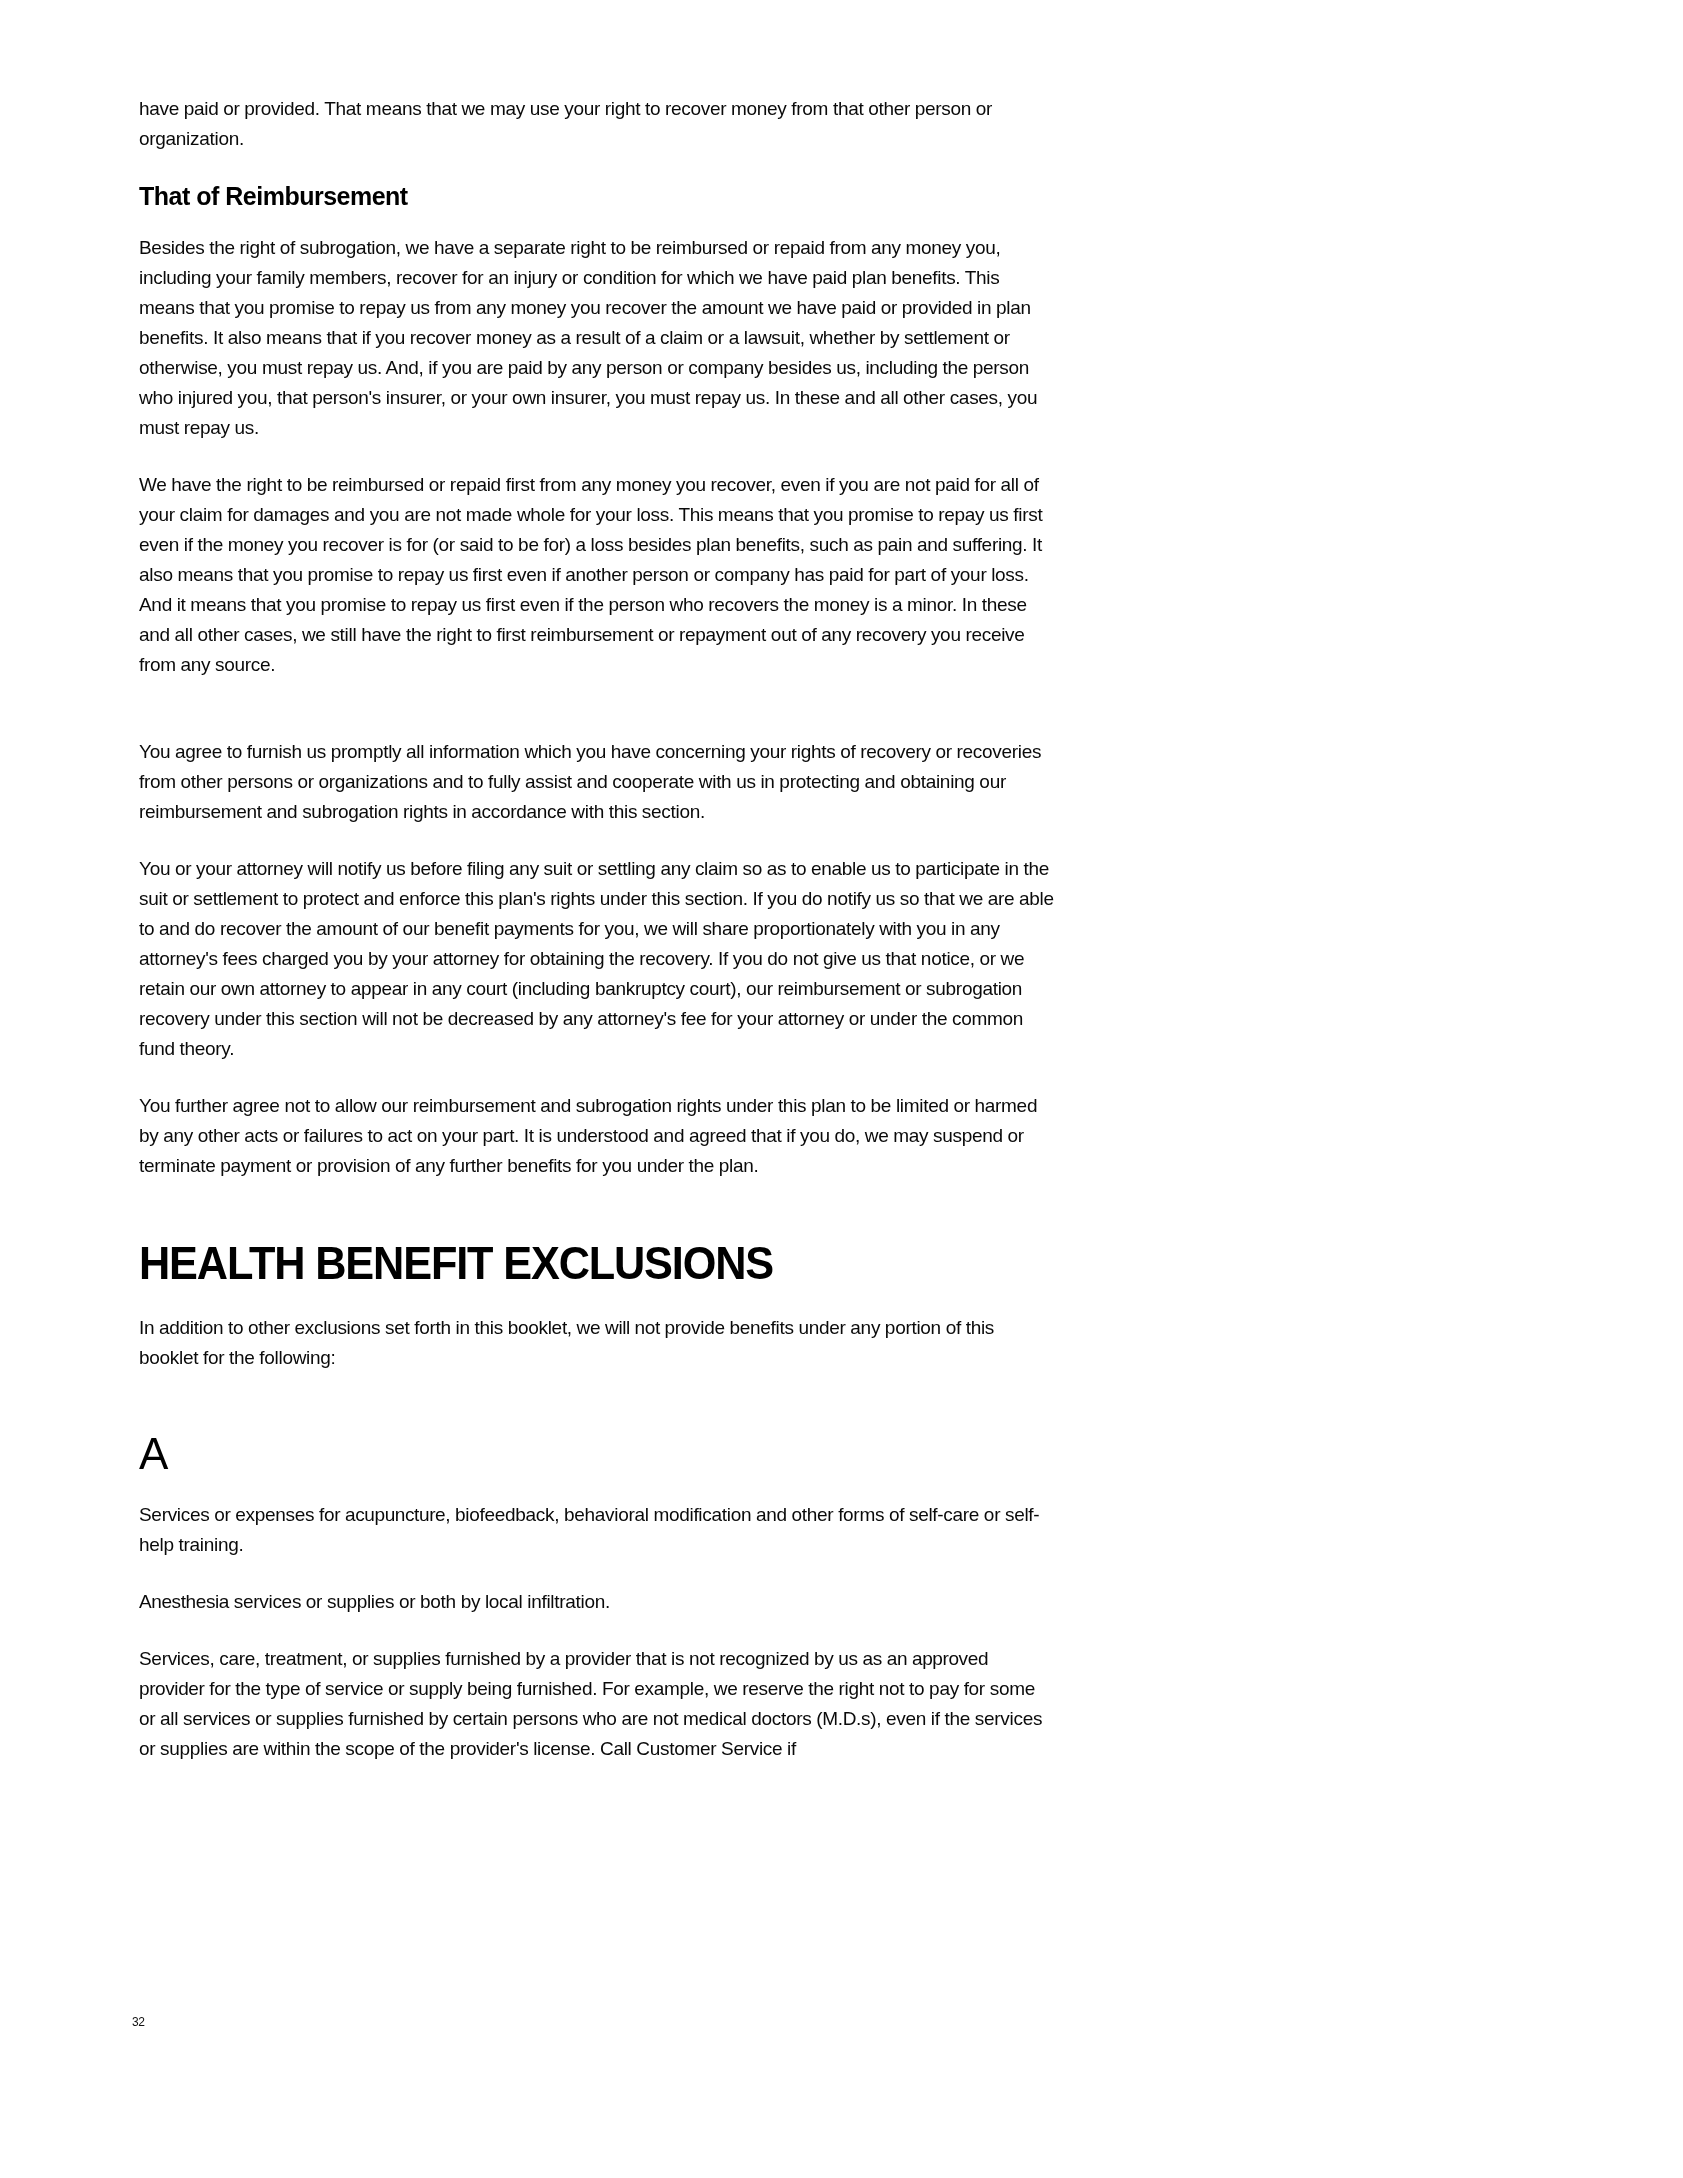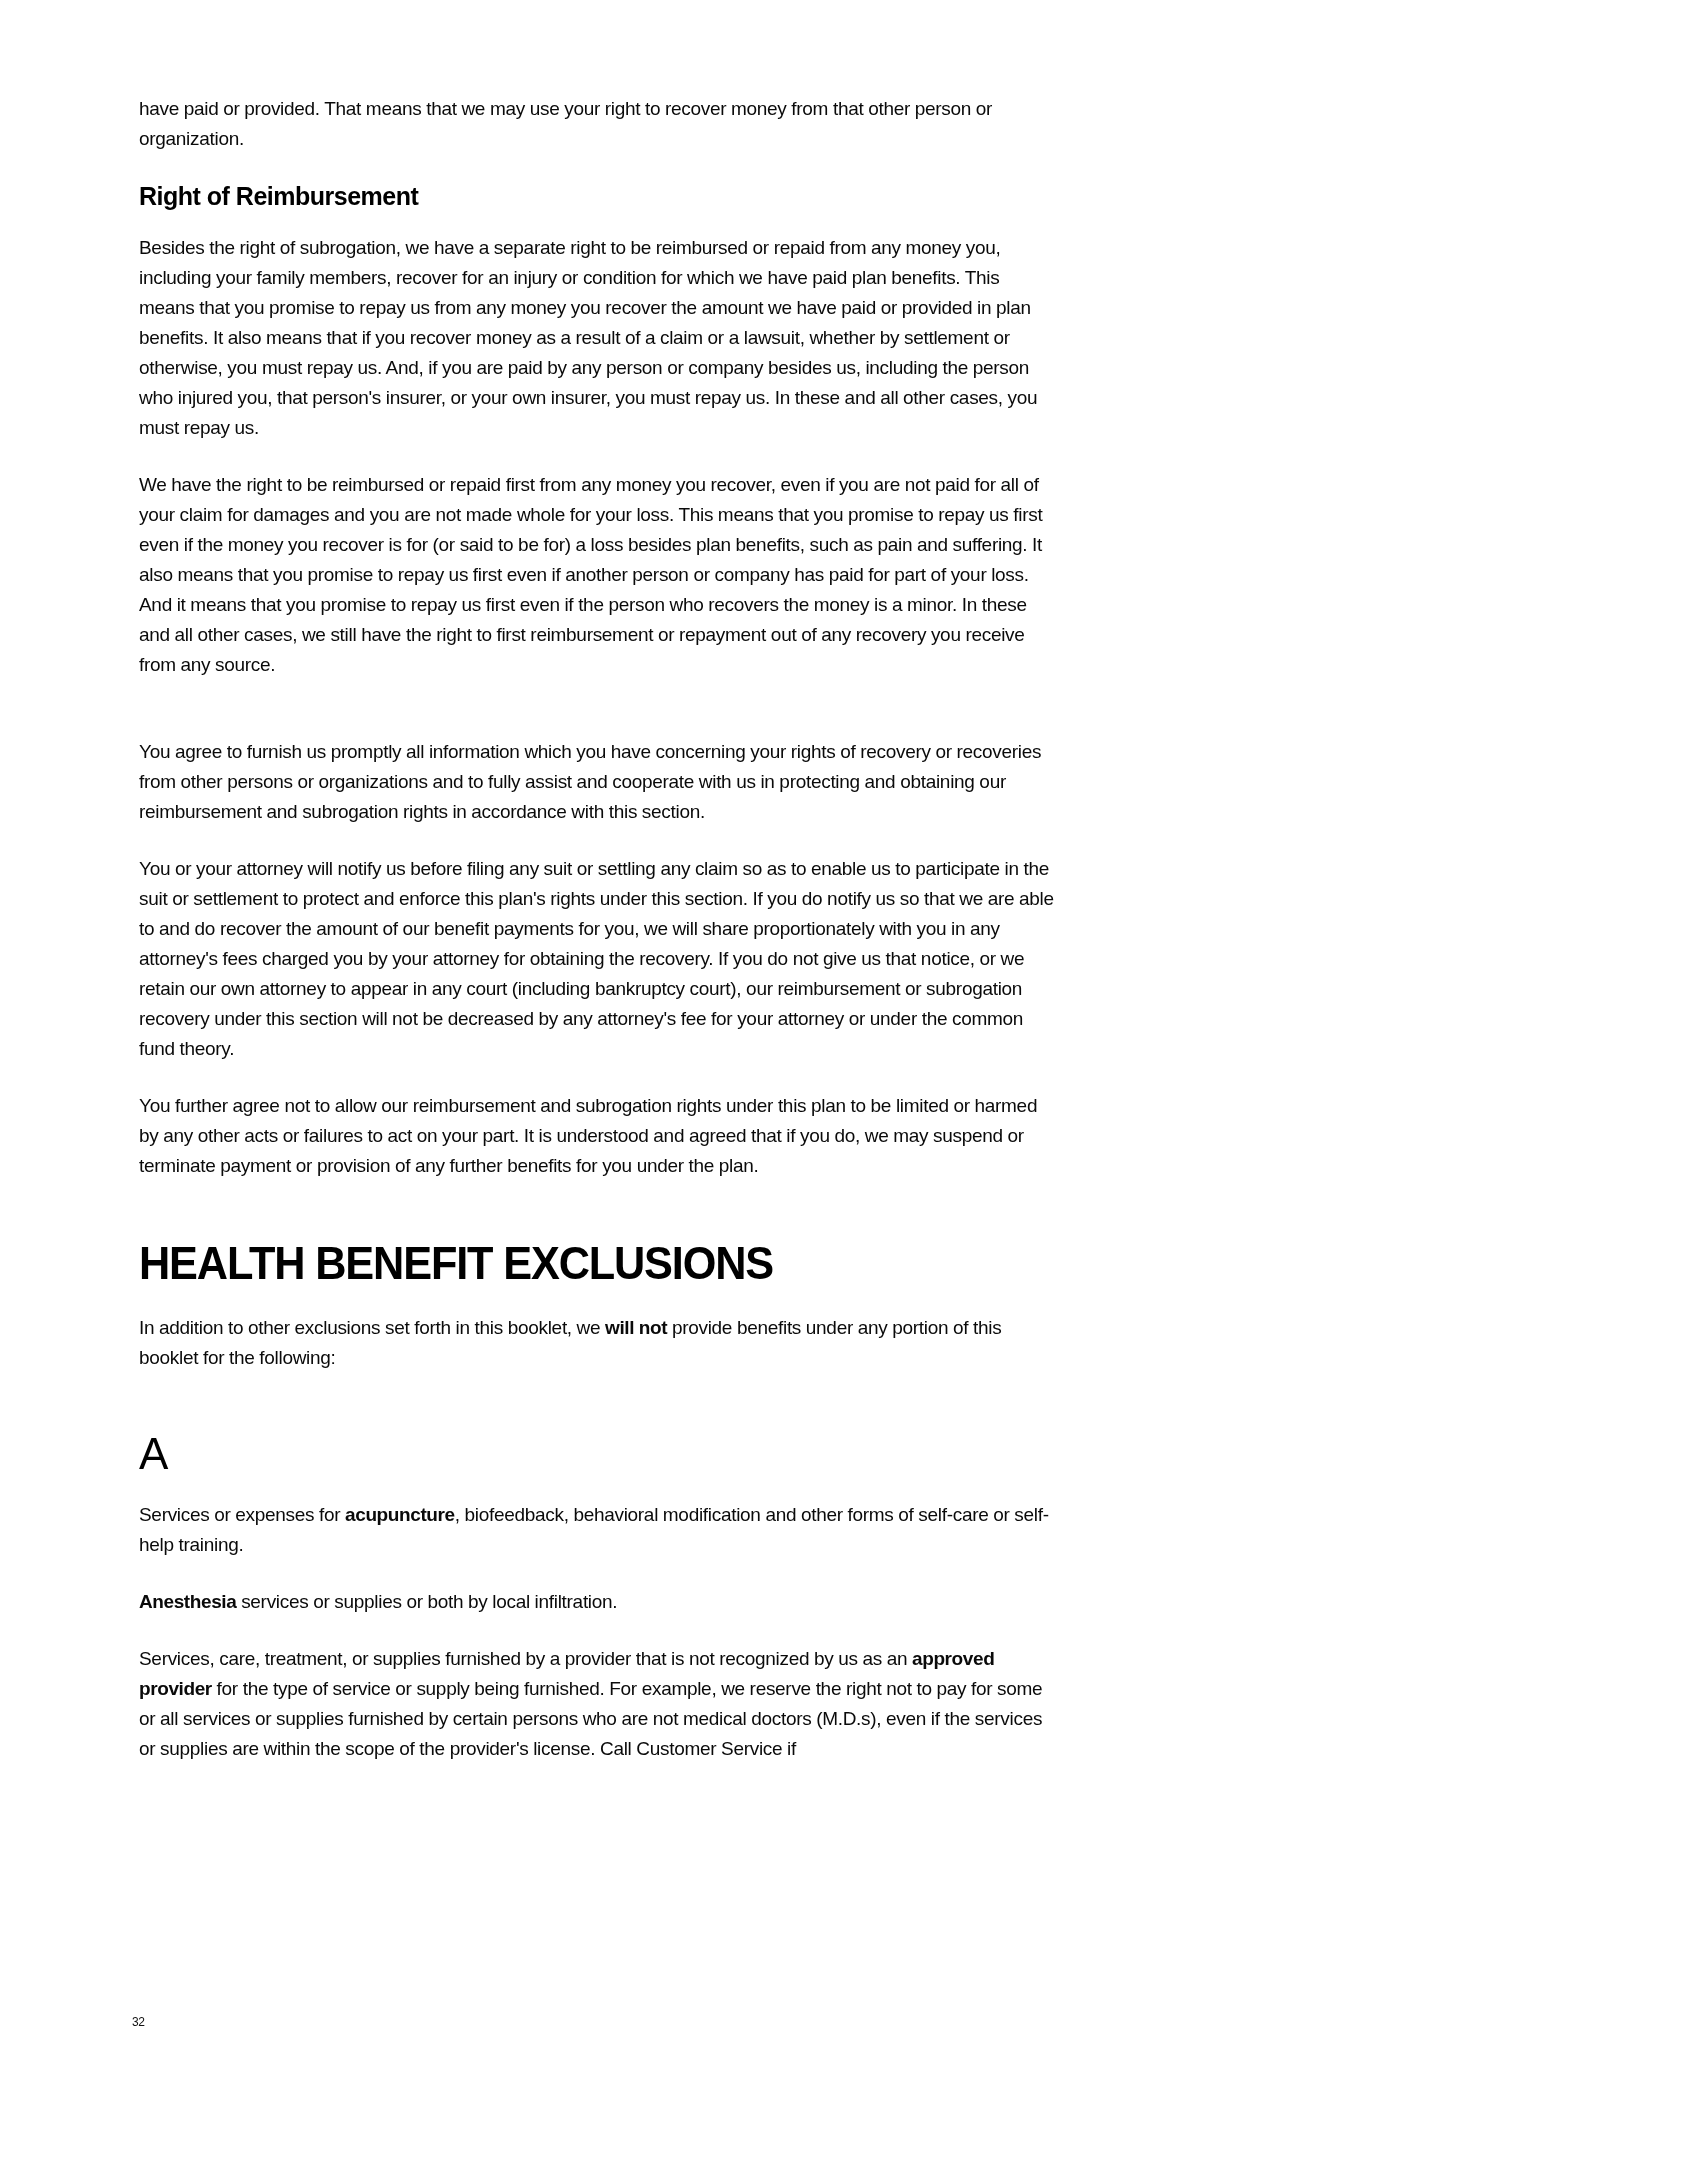--- a/index.html
+++ b/index.html
@@ -31,21 +31,21 @@
     line-height: 30px;
     color: #0a0a0a;
     margin: 0 0 27px 0;
     text-align: left;
     letter-spacing: -0.3px;
     word-spacing: -0.2px;
     transform-origin: left top;
   }
 
   p.body-text b {
-    font-weight: bold;
+    font-weight: normal;
     letter-spacing: -0.4px;
   }
 
   h2.section-heading {
     font-family: "Liberation Sans", sans-serif;
     font-size: 25px;
     line-height: 30px;
     font-weight: bold;
     color: #000000;
     margin: 0 0 22px 0;
@@ -87,21 +87,21 @@
     letter-spacing: -0.3px;
   }
 </style>
 </head>
 <body>
 
 <div class="page">
 
   <div class="content" id="content-root">
       <p class="body-text">have paid or provided.   That means that we may use your right to recover money from that other person or organization.</p>
-      <h2 class="section-heading">Right of Reimbursement</h2>
+      <h2 class="section-heading">That of Reimbursement</h2>
       <p class="body-text">Besides the right of subrogation, we have a separate right to be reimbursed or repaid from any money you, including your family members, recover for an injury or condition for which we have paid plan benefits.   This means that you promise to repay us from any money you recover the amount we have paid or provided in plan benefits.   It also means that if you recover money as a result of a claim or a lawsuit, whether by settlement or otherwise, you must repay us.   And, if you are paid by any person or company besides us, including the person who injured you, that person's insurer, or your own insurer, you must repay us.   In these and all other cases, you must repay us.</p>
       <p class="body-text">We have the right to be reimbursed or repaid first from any money you recover, even if you are not paid for all of your claim for damages and you are not made whole for your loss.   This means that you promise to repay us first even if the money you recover is for (or said to be for) a loss besides plan benefits, such as pain and suffering.   It also means that you promise to repay us first even if another person or company has paid for part of your loss.   And it means that you promise to repay us first even if the person who recovers the money is a minor.   In these and all other cases, we still have the right to first reimbursement or repayment out of any recovery you receive from any source.</p>
       <div class="spacer-lg"></div>
       <p class="body-text">You agree to furnish us promptly all information which you have concerning your rights of recovery or recoveries from other persons or organizations and to fully assist and cooperate with us in protecting and obtaining our reimbursement and subrogation rights in accordance with this section.</p>
       <p class="body-text">You or your attorney will notify us before filing any suit or settling any claim so as to enable us to participate in the suit or settlement to protect and enforce this plan's rights under this section.   If you do notify us so that we are able to and do recover the amount of our benefit payments for you, we will share proportionately with you in any attorney's fees charged you by your attorney for obtaining the recovery.   If you do not give us that notice, or we retain our own attorney to appear in any court (including bankruptcy court), our reimbursement or subrogation recovery under this section will not be decreased by any attorney's fee for your attorney or under the common fund theory.</p>
       <p class="body-text">You further agree not to allow our reimbursement and subrogation rights under this plan to be limited or harmed by any other acts or failures to act on your part.   It is understood and agreed that if you do, we may suspend or terminate payment or provision of any further benefits for you under the plan.</p>
       <div class="spacer-lg"></div>
       <h1 class="major-heading">HEALTH BENEFIT EXCLUSIONS</h1>
       <p class="body-text">In addition to other exclusions set forth in this booklet, we <b>will not</b> provide benefits under any portion of this booklet for the following:</p>
       <div class="spacer-lg"></div>

